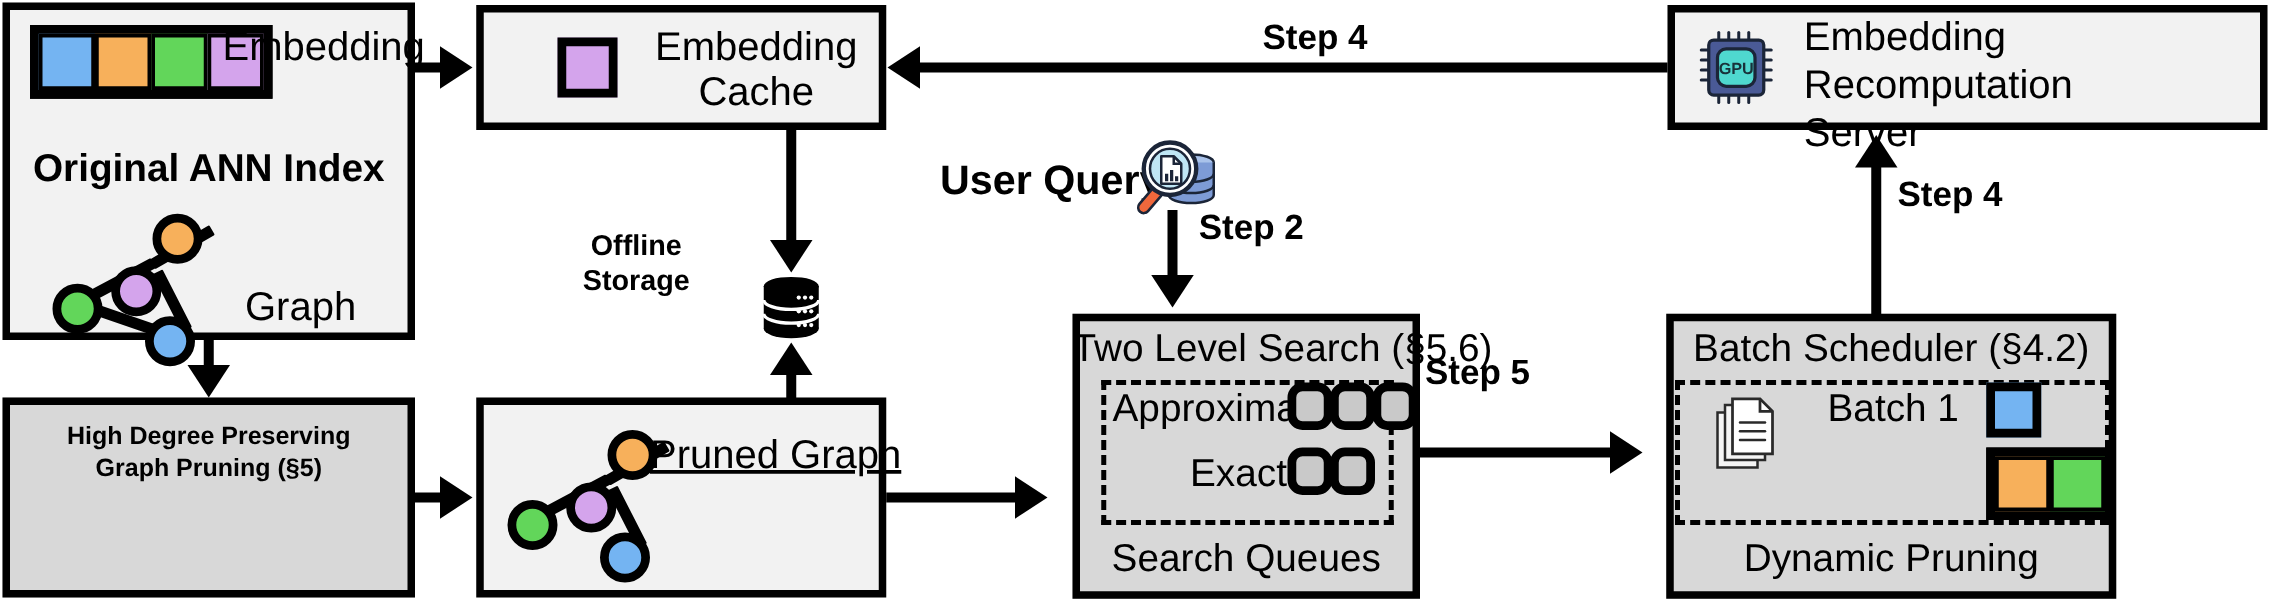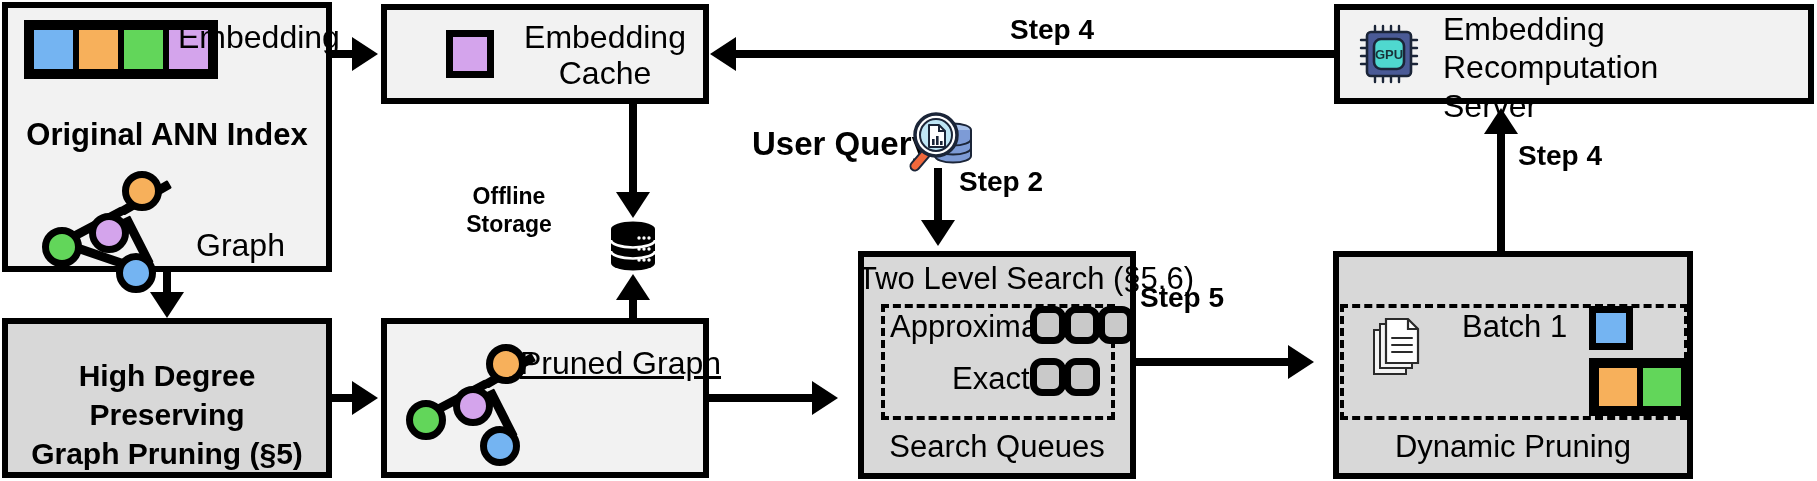--- a/index.html
+++ b/index.html
@@ -173,20 +173,21 @@
   <div class="qcell" style="left:1064px;top:306px;width:36px;height:38px;"></div>
   <div class="qcell" style="left:1098px;top:306px;width:36px;height:38px;"></div>
 
   <div class="lbl" style="left:952px;top:362px;font-size:31px;">Exact</div>
   <div class="qcell" style="left:1030px;top:358px;width:36px;height:38px;"></div>
   <div class="qcell" style="left:1064px;top:358px;width:36px;height:38px;"></div>
 
   <div class="lbl ctr" style="left:858px;top:430px;width:278px;font-size:31px;">Search Queues</div>
 
   <div class="box shaded" style="left:1333px;top:251px;width:360px;height:228px;"></div>
+  <div class="lbl ctr" style="left:1333px;top:262px;width:360px;font-size:31px;">Batch Scheduler (§4.2)</div>
 
   <div class="dashbox" style="left:1340px;top:304px;width:348px;height:116px;"></div>
 
   <div style="position:absolute;left:1368px;top:316px;width:58px;height:64px;">
     <svg viewBox="0 0 58 64" width="58" height="64">
       <path d="M6 14 h22 l10 10 v34 H6 z" fill="#f4f4f4" stroke="#2a2a2a" stroke-width="2"></path>
       <path d="M12 8 h22 l10 10 v34 H12 z" fill="#f4f4f4" stroke="#2a2a2a" stroke-width="2"></path>
       <path d="M18 3 h22 l10 10 v34 H18 z" fill="#ffffff" stroke="#2a2a2a" stroke-width="2.2"></path>
       <path d="M40 3 v10 h10" fill="none" stroke="#2a2a2a" stroke-width="2.2"></path>
       <g stroke="#2a2a2a" stroke-width="2" stroke-linecap="round">
@@ -201,21 +202,21 @@
   <div class="sq" style="left:1589px;top:306px;width:44px;height:44px;background:#74b4f2;"></div>
 
   <div class="emb-row" style="left:1589px;top:358px;">
     <div class="sw" style="background:#f7b05b;width:44px;height:44px;"></div>
     <div class="sw" style="background:#62d65a;width:44px;height:44px;"></div>
   </div>
 
   <div class="lbl ctr" style="left:1333px;top:430px;width:360px;font-size:31px;">Dynamic Pruning</div>
 
   <div class="box shaded" style="left:2px;top:318px;width:330px;height:160px;"></div>
-  <div class="lbl ctr t-bold" style="left: 6px; top: 356px; width: 322px; font-size: 30px; line-height: 1.3; white-space: pre-line;">High Degree Preserving
+  <div class="lbl ctr t-bold" style="left: 6px; top: 336px; width: 322px; font-size: 20px; line-height: 1.3; white-space: pre-line;">High Degree Preserving
 Graph Pruning (§5)</div>
 
   <div class="box" style="left:381px;top:318px;width:328px;height:160px;"></div>
   <div class="graph" style="left:404px;top:338px;width:140px;height:118px;">
     <div class="gedge" style="left:28px;top:70px;width:62px;transform:rotate(-28deg);"></div>
     <div class="gedge" style="left:82px;top:42px;width:55px;transform:rotate(-30deg);"></div>
     <div class="gedge" style="left:86px;top:48px;width:52px;transform:rotate(63deg);"></div>
     <div class="gnode" style="left:82px;top:6px;width:40px;height:40px;background:#f7b05b;"></div>
     <div class="gnode" style="left:49px;top:48px;width:40px;height:40px;background:#d4a4ec;"></div>
     <div class="gnode" style="left:2px;top:62px;width:40px;height:40px;background:#62d65a;"></div>

